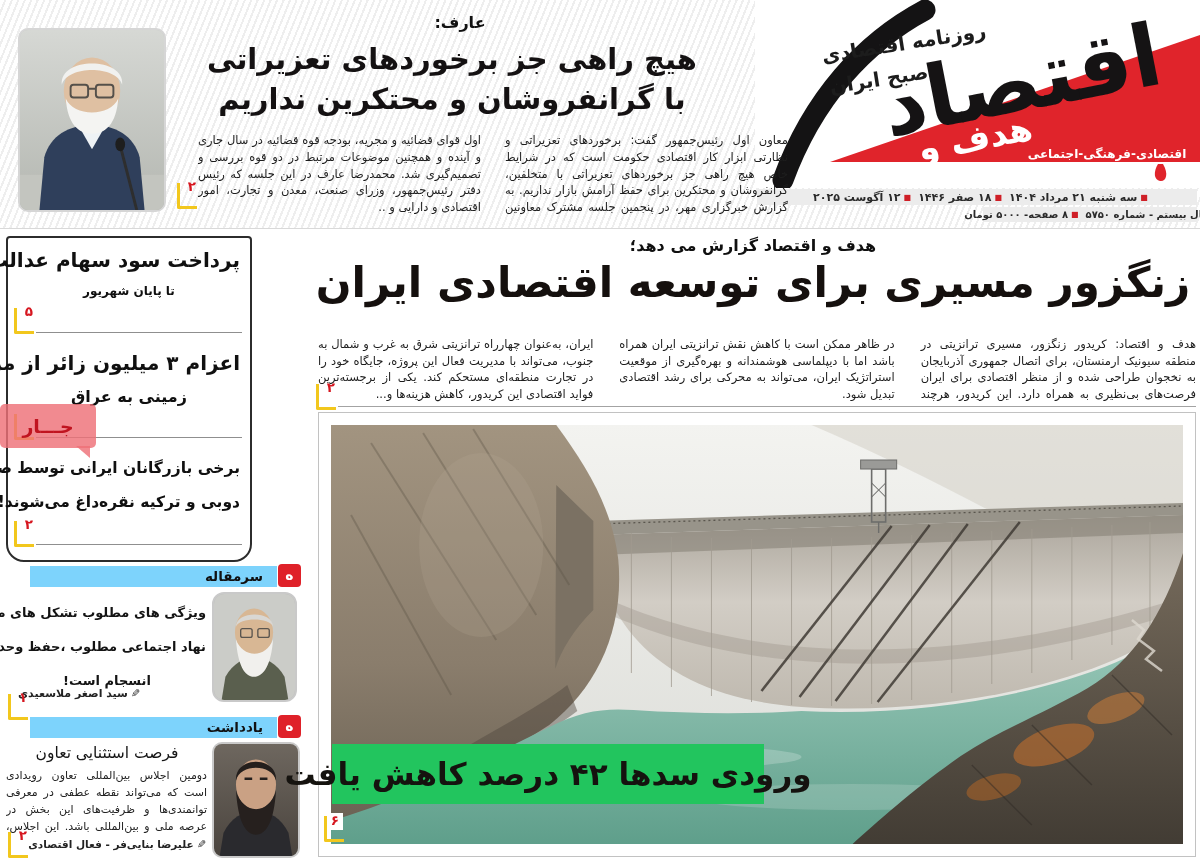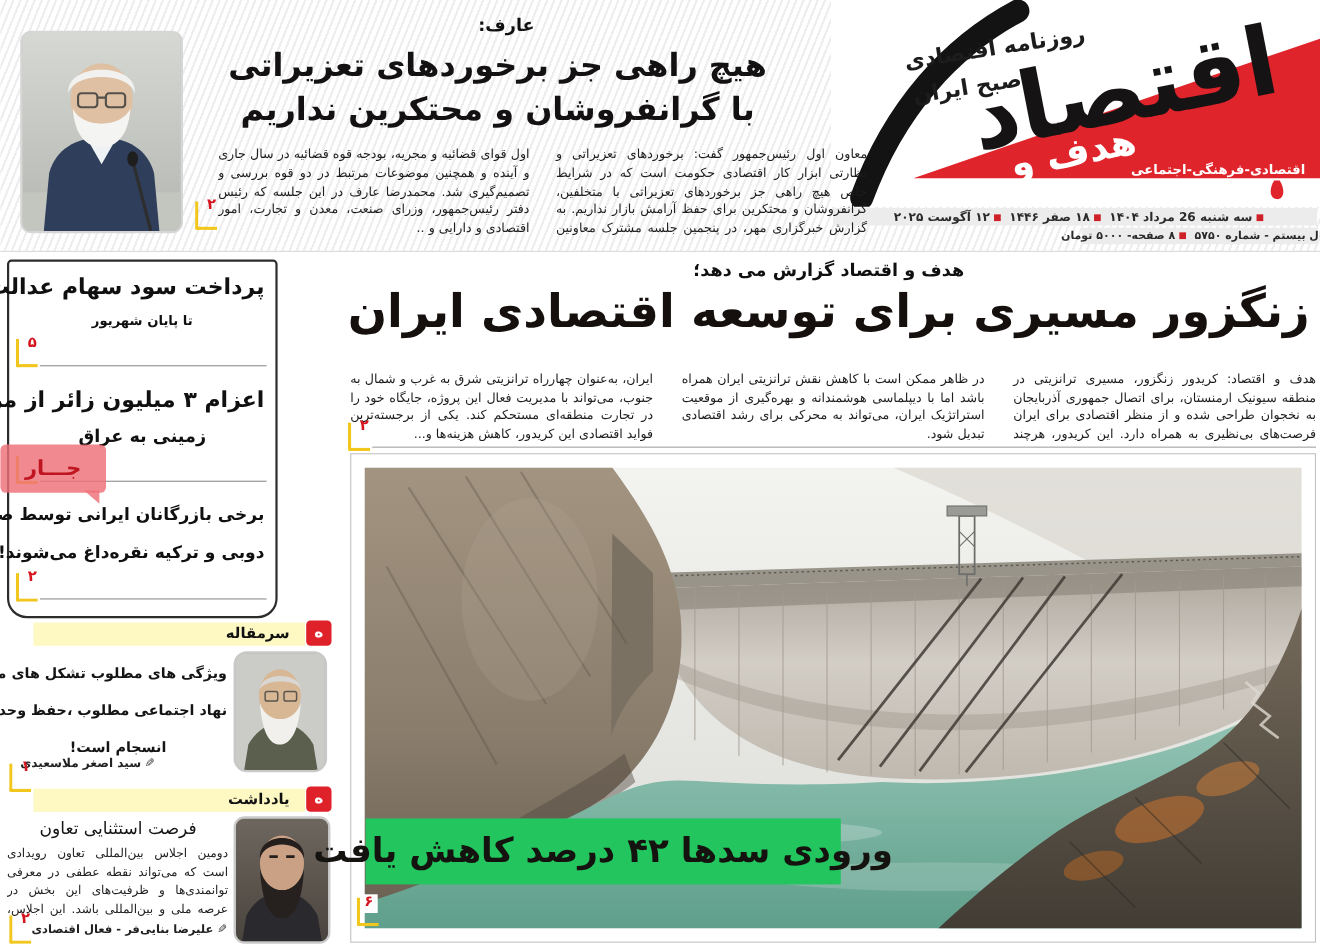--- a/index.html
+++ b/index.html
@@ -50,21 +50,21 @@
   .sb-rule { position:absolute; left:28px; right:8px; height:1px; background:#8f8f8f; }
   .sb-pmark { position:absolute; }
 
   .watermark { left:0; top:404px; width:96px; height:44px; background:rgba(238,112,120,0.82);
     border-radius:5px; display:flex; align-items:center; justify-content:center;
     color:#c01420; font-weight:bold; font-size:19px; z-index:5; }
   .watermark::after { content:""; position:absolute; right:6px; bottom:-10px;
     border-top:12px solid rgba(238,112,120,0.82); border-left:14px solid transparent; }
 
   
-  .sec-bar { background:#fef9c3; height:21px; line-height:21px; font-size:13.5px; font-weight:bold;
+  .sec-bar { background:#7dd3fc; height:21px; line-height:21px; font-size:13.5px; font-weight:bold;
     color:#111; padding-right:14px; }
   .sec-logo { width:23px; height:23px; background:#df2129; border-radius:4px; color:#fff;
     text-align:center; line-height:22px; font-size:14px; font-weight:bold; }
   .sec-photo { border:2px solid #c9c9c9; overflow:hidden; background:#b9bab6; }
   .byline { font-weight:bold; color:#222; white-space:nowrap; }
   .pen-ico { font-size:11px; color:#333; display:inline-block; transform:scaleX(-1); margin-left:3px; }
 
   .ed-bar { left:30px; top:566px; width:247px; }
   .ed-logo { left:278px; top:564px; }
   .ed-photo { left:212px; top:592px; width:85px; height:110px; border-radius:12px; }
@@ -104,21 +104,21 @@
       <text x="150" y="50" font-size="20" font-weight="bold" fill="#1c1c1c" text-anchor="middle" transform="rotate(-9 150 50)">روزنامه اقتصادی</text>
       <text x="125" y="86" font-size="20" font-weight="bold" fill="#1c1c1c" text-anchor="middle" transform="rotate(-9 125 86)">صبح ایران</text>
       <polygon points="75,162 445,35 445,162" fill="#e0242b"></polygon>
       <text x="270" y="110" font-size="86" font-weight="bold" fill="#151314" text-anchor="middle" transform="rotate(-11 270 100)">اقتصاد</text>
       <text x="222" y="150" font-size="34" font-weight="bold" fill="#ffffff" text-anchor="middle" transform="rotate(-11 222 148)">هدف و</text>
       <text x="352" y="158" font-size="12" font-weight="bold" fill="#ffffff" text-anchor="middle">اقتصادی-فرهنگی-اجتماعی</text>
       <path d="M403,164 C398,172 399,180 405,181 C411,182 414,174 408,164 Z" fill="#e0242b"></path>
     </svg>
 
     <div class="datebar datebar1">
-      <span class="dl-seg">سه شنبه 26 مرداد ۱۴۰۴</span>
+      <span class="dl-seg">سه شنبه ۲۱ مرداد ۱۴۰۴</span>
       <span class="dl-seg">۱۸ صفر ۱۴۴۶</span>
       <span class="dl-seg">۱۲ آگوست ۲۰۲۵</span>
     </div>
     <div class="datebar datebar2">
       <span class="dl-seg">سال بیستم - شماره ۵۷۵۰</span>
       <span class="dl-seg">۸ صفحه- ۵۰۰۰ تومان</span>
     </div>
   </div>
 
   <div class="abs ts-photo">

